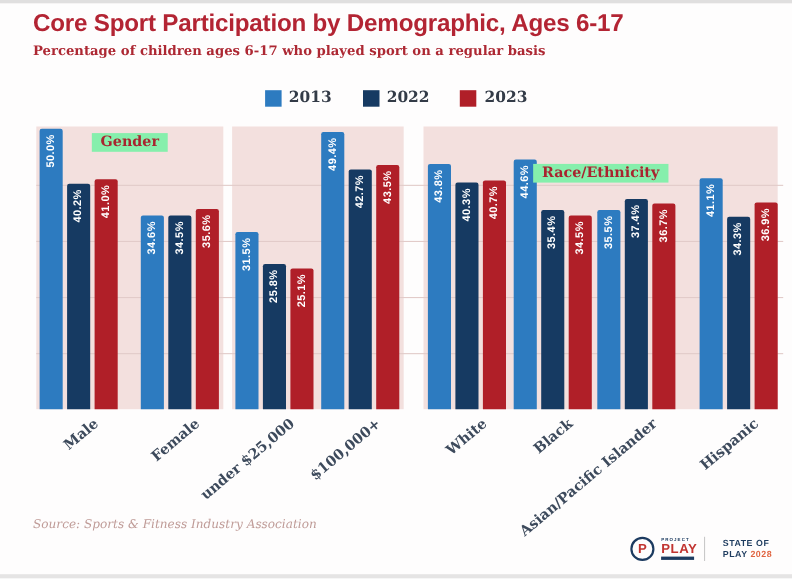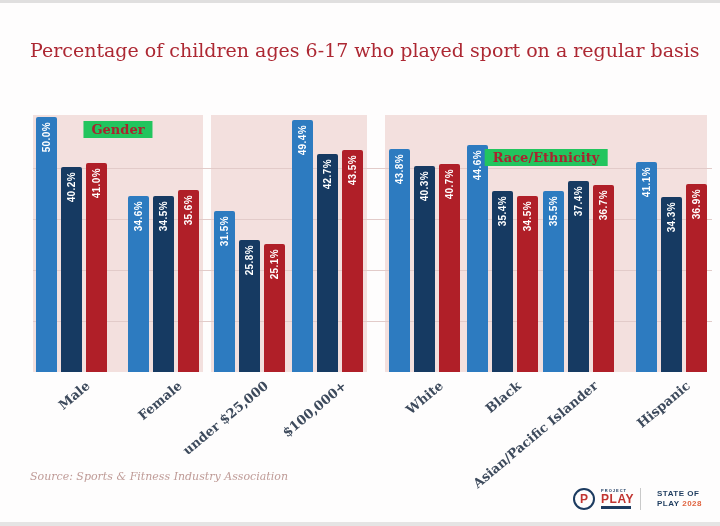--- a/index.html
+++ b/index.html
@@ -15,21 +15,21 @@
   .edge-strip.bottom{bottom:0;height:4px;background:#e5e4e4;}
 
   .page-title{
     position:absolute;left:30px;top:8px;
     font-size:22px;font-weight:bold;letter-spacing:-0.2px;
     color:#b32433;
     font-family:"Liberation Sans",sans-serif;
   }
   .page-subtitle{
     position:absolute;left:30px;top:39px;
-    font-size:19px;font-weight:normal;
+    font-size:12px;font-weight:bold;
     color:#ad2833;
     font-family:"DejaVu Serif",serif;
   }
 
   .legend{
     position:absolute;top:81px;left:0;width:720px;
     display:flex;justify-content:center;gap:28px;
   }
   .legend-item{display:flex;align-items:center;gap:7px;}
   .legend-swatch{width:15px;height:15px;display:inline-block;}
@@ -50,21 +50,21 @@
     writing-mode:vertical-rl;
     transform:rotate(180deg);
     margin-top:5px;
     color:#ffffff;
     font:bold 10px "Liberation Sans",sans-serif;
     letter-spacing:0.4px;
   }
   .band-title{
     position:absolute;z-index:4;top:121px;height:17px;line-height:17px;
     transform:translateX(-50%);
-    background:#22c55e;
+    background:#86efac;
     padding:0 8px;
     font-family:"DejaVu Serif",serif;
     font-size:13px;font-weight:bold;color:#a8242f;
     white-space:nowrap;
   }
   .x-labels{position:absolute;left:0;top:376px;width:720px;height:120px;z-index:2;}
   .x-label{
     position:absolute;top:2px;
     transform:rotate(-40deg);
     transform-origin:100% 0;
@@ -97,22 +97,37 @@
   .sop{display:flex;flex-direction:column;line-height:1.2;margin-left:10px;}
   .sop span{font-size:8px;font-weight:bold;color:#1e3c5f;letter-spacing:0.5px;}
   .sop em{font-style:normal;color:#e0633f;}
 </style>
 </head>
 <body>
 
 <div class="page">
   <div class="edge-strip top"></div>
 
+  <div class="page-title">Core Sport Participation by Demographic, Ages 6-17</div>
   <div class="page-subtitle">Percentage of children ages 6-17 who played sport on a regular basis</div>
 
+  <div class="legend">
+    <div class="legend-item">
+      <span class="legend-swatch" style="background: rgb(45, 123, 192);"></span>
+      <span class="legend-label">2013</span>
+    </div>
+    <div class="legend-item">
+      <span class="legend-swatch" style="background: rgb(22, 58, 98);"></span>
+      <span class="legend-label">2022</span>
+    </div>
+    <div class="legend-item">
+      <span class="legend-swatch" style="background: rgb(176, 31, 40);"></span>
+      <span class="legend-label">2023</span>
+    </div>
+  </div>
 
   <div class="chart" id="chart">
       <div class="band" style="left: 33px; top: 115px; width: 170px; height: 257px; background: rgb(243, 224, 222);"></div>
       <div class="band" style="left: 211px; top: 115px; width: 156px; height: 257px; background: rgb(243, 224, 222);"></div>
       <div class="band" style="left: 385px; top: 115px; width: 322px; height: 257px; background: rgb(243, 224, 222);"></div>
       <div class="gridline" style="top: 321px;"></div>
       <div class="gridline" style="top: 270px;"></div>
       <div class="gridline" style="top: 219px;"></div>
       <div class="gridline" style="top: 168px;"></div>
       <div class="bar" style="left: 36px; top: 117px; height: 255px; background: rgb(45, 123, 192);">

